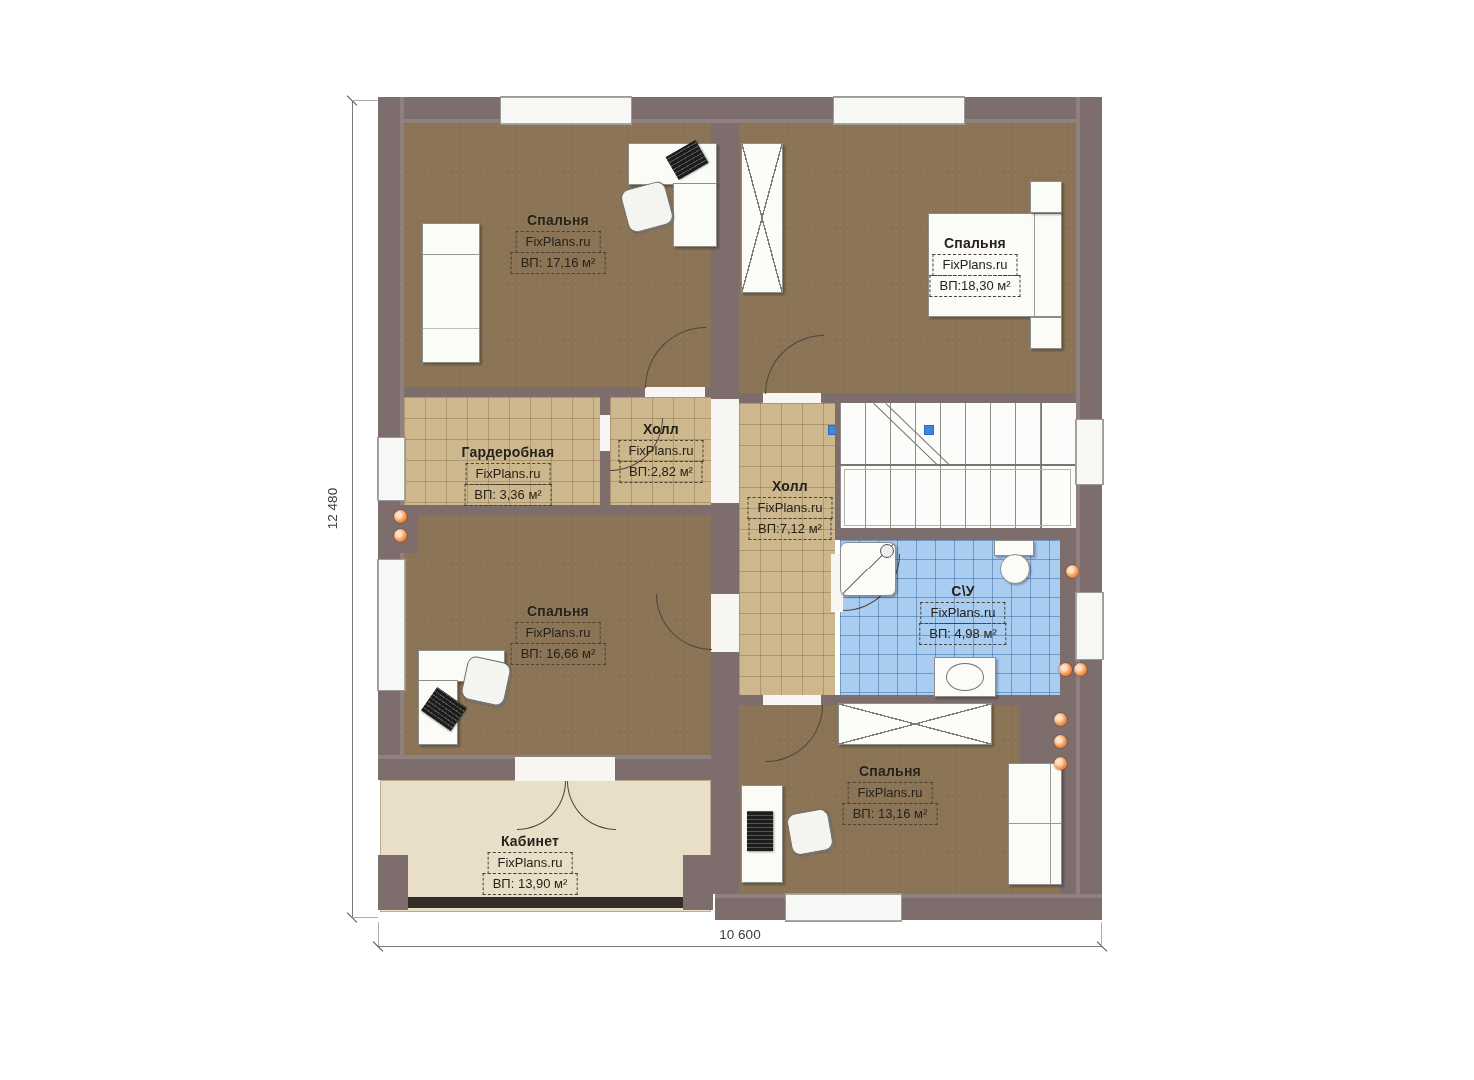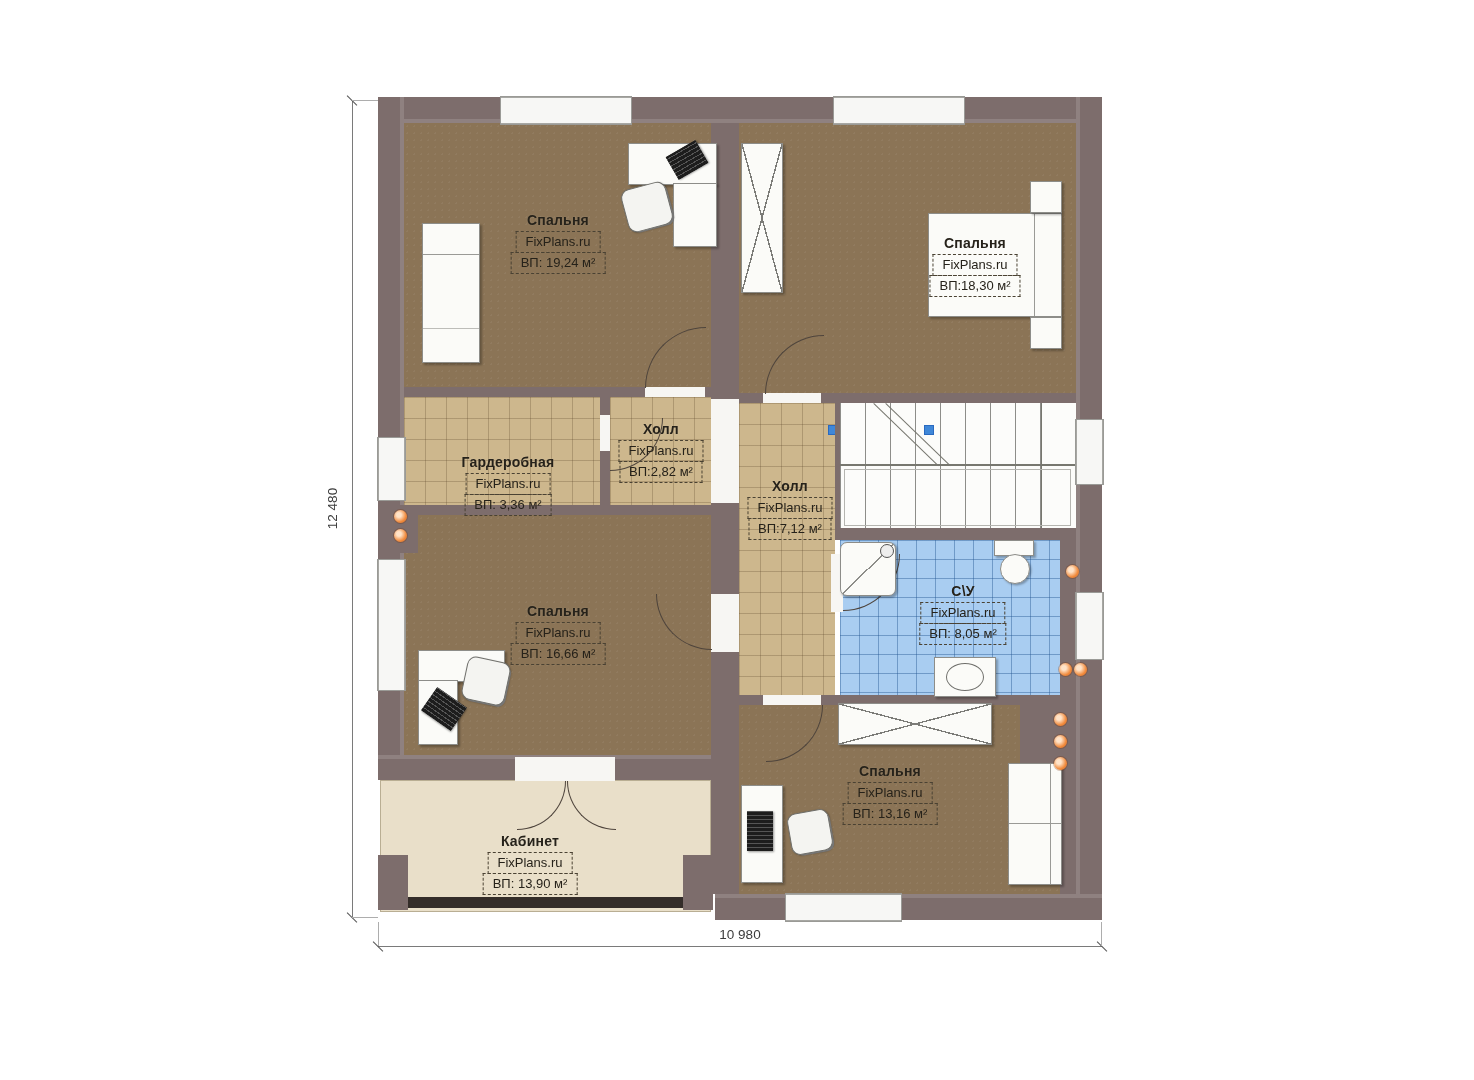--- a/index.html
+++ b/index.html
@@ -183,46 +183,46 @@
     <div class="dot" style="left:688px;top:468px;"></div>
     <div class="dot" style="left:681px;top:566px;"></div>
     <div class="dot" style="left:696px;top:566px;"></div>
     <div class="dot" style="left:676px;top:616px;"></div>
     <div class="dot" style="left:676px;top:638px;"></div>
     <div class="dot" style="left:676px;top:660px;"></div>
 
     <div class="rlabel" style="left:180px;top:115px;">
       <div class="rname">Спальня</div>
       <div class="rbox">FixPlans.ru</div>
-      <div class="rbox">ВП: 19,24 м²</div>
+      <div class="rbox">ВП: 17,16 м²</div>
     </div>
     <div class="rlabel" style="left:597px;top:138px;">
       <div class="rname">Спальня</div>
       <div class="rbox">FixPlans.ru</div>
       <div class="rbox">ВП:18,30 м²</div>
     </div>
-    <div class="rlabel" style="left:130px;top:357px;">
+    <div class="rlabel" style="left:130px;top:347px;">
       <div class="rname">Гардеробная</div>
       <div class="rbox">FixPlans.ru</div>
       <div class="rbox">ВП: 3,36 м²</div>
     </div>
     <div class="rlabel" style="left:283px;top:324px;">
       <div class="rname">Холл</div>
       <div class="rbox">FixPlans.ru</div>
       <div class="rbox">ВП:2,82 м²</div>
     </div>
     <div class="rlabel" style="left:412px;top:381px;">
       <div class="rname">Холл</div>
       <div class="rbox">FixPlans.ru</div>
       <div class="rbox">ВП:7,12 м²</div>
     </div>
     <div class="rlabel" style="left:585px;top:486px;">
       <div class="rname">С\У</div>
       <div class="rbox">FixPlans.ru</div>
-      <div class="rbox">ВП: 8,05 м²</div>
+      <div class="rbox">ВП: 4,98 м²</div>
     </div>
     <div class="rlabel" style="left:180px;top:506px;">
       <div class="rname">Спальня</div>
       <div class="rbox">FixPlans.ru</div>
       <div class="rbox">ВП: 16,66 м²</div>
     </div>
     <div class="rlabel" style="left:512px;top:666px;">
       <div class="rname">Спальня</div>
       <div class="rbox">FixPlans.ru</div>
       <div class="rbox">ВП: 13,16 м²</div>
@@ -240,15 +240,15 @@
   <div class="dimtick" style="left:345px;top:917px;"></div>
   <div class="dimext" style="left:352px;top:100px;width:26px;height:1px;"></div>
   <div class="dimext" style="left:352px;top:917px;width:26px;height:1px;"></div>
   <div class="dimtext" style="left:292px;top:501px;width:80px;transform:rotate(-90deg);">12 480</div>
 
   <div class="dimline" style="left:378px;top:946px;width:724px;height:1px;"></div>
   <div class="dimtick" style="left:371px;top:946px;"></div>
   <div class="dimtick" style="left:1095px;top:946px;"></div>
   <div class="dimext" style="left:378px;top:922px;width:1px;height:24px;"></div>
   <div class="dimext" style="left:1101px;top:922px;width:1px;height:24px;"></div>
-  <div class="dimtext" style="left:675px;top:927px;width:130px;">10 980</div>
+  <div class="dimtext" style="left:675px;top:927px;width:130px;">10 600</div>
 
 </div>
 
 </body></html>

